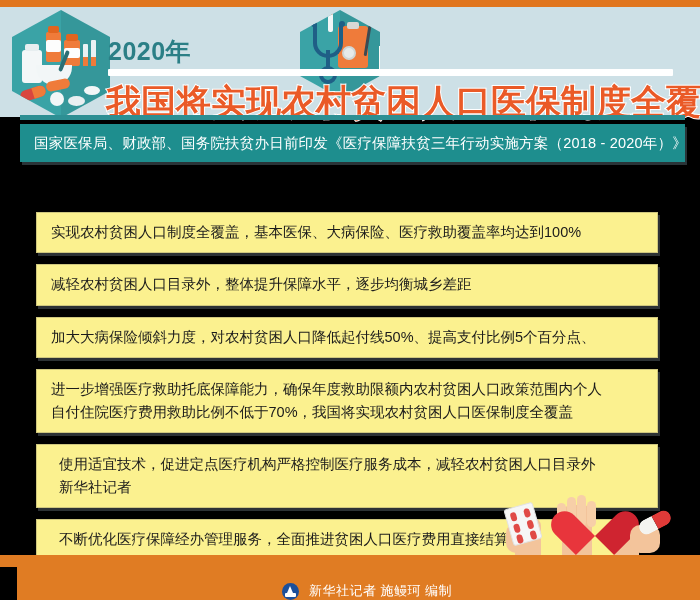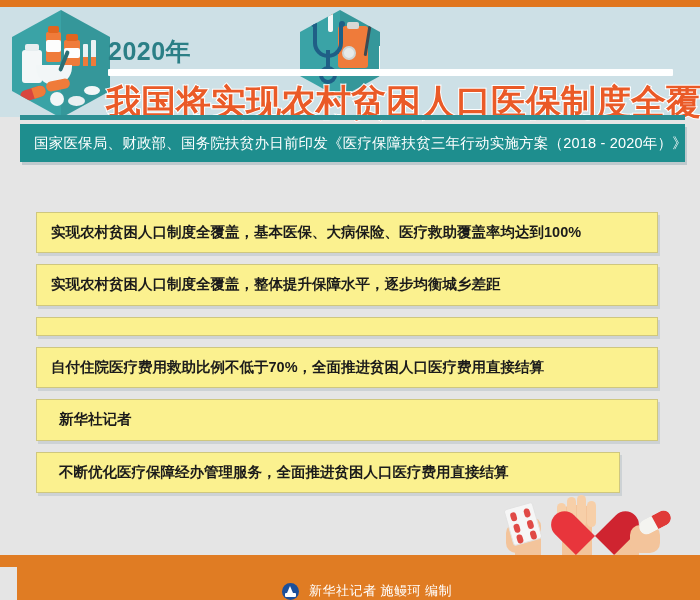--- a/index.html
+++ b/index.html
@@ -4,21 +4,21 @@
 <style>
   * { margin:0; padding:0; box-sizing:border-box; }
   html, body {
     width:700px; height:600px;
     font-family:"Liberation Sans","DejaVu Sans",sans-serif;
     overflow:hidden;
   }
   #poster {
     position:relative;
     width:700px; height:600px;
-    background:#e5e5e5;
+    background:#000000;
     overflow:hidden;
   }
 
   
   .top-rule {
     position:absolute; left:0; top:0;
     width:700px; height:7px;
     background:#e1761e;
   }
 
@@ -183,21 +183,20 @@
   .goals { position:absolute; left:36px; top:212px; width:622px; }
   .goal-box {
     background:#fbf18f;
     border:1px solid #cfc77e;
     box-shadow:2px 3px 0 rgba(150,165,175,0.30);
     margin-bottom:11px;
     padding:8px 12px 9px 14px;
     color:#1b1b1b;
     font-size:14.5px;
     line-height:1.55;
-    font-weight:bold;
   }
   .goal-box.narrow { width:584px; }
   .goal-box .pad { padding-left:8px; }
 
   
   .illus { position:absolute; left:470px; top:487px; width:230px; height:80px; }
 
   .arm {
     position:absolute; background:#f3c49b; border-radius:9px 9px 0 0;
   }
@@ -347,31 +346,34 @@
   </div>
 
 
   <div class="goals">
 
     <div class="goal-box">
       <div>实现农村贫困人口制度全覆盖，基本医保、大病保险、医疗救助覆盖率均达到100%</div>
     </div>
 
     <div class="goal-box">
-      <div>实现农村贫困人口制度全覆盖，整体提升保障水平，逐步均衡城乡差距</div>
+      <div>减轻农村贫困人口目录外，整体提升保障水平，逐步均衡城乡差距</div>
     </div>
 
     <div class="goal-box">
+      <div>加大大病保险倾斜力度，对农村贫困人口降低起付线50%、提高支付比例5个百分点、</div>
     </div>
 
     <div class="goal-box">
-      <div>自付住院医疗费用救助比例不低于70%，全面推进贫困人口医疗费用直接结算</div>
+      <div>进一步增强医疗救助托底保障能力，确保年度救助限额内农村贫困人口政策范围内个人</div>
+      <div>自付住院医疗费用救助比例不低于70%，我国将实现农村贫困人口医保制度全覆盖</div>
     </div>
 
     <div class="goal-box">
+      <div class="pad">使用适宜技术，促进定点医疗机构严格控制医疗服务成本，减轻农村贫困人口目录外</div>
       <div class="pad">新华社记者</div>
     </div>
 
     <div class="goal-box narrow">
       <div class="pad">不断优化医疗保障经办管理服务，全面推进贫困人口医疗费用直接结算</div>
     </div>
 
   </div>
 
   <div class="illus">

